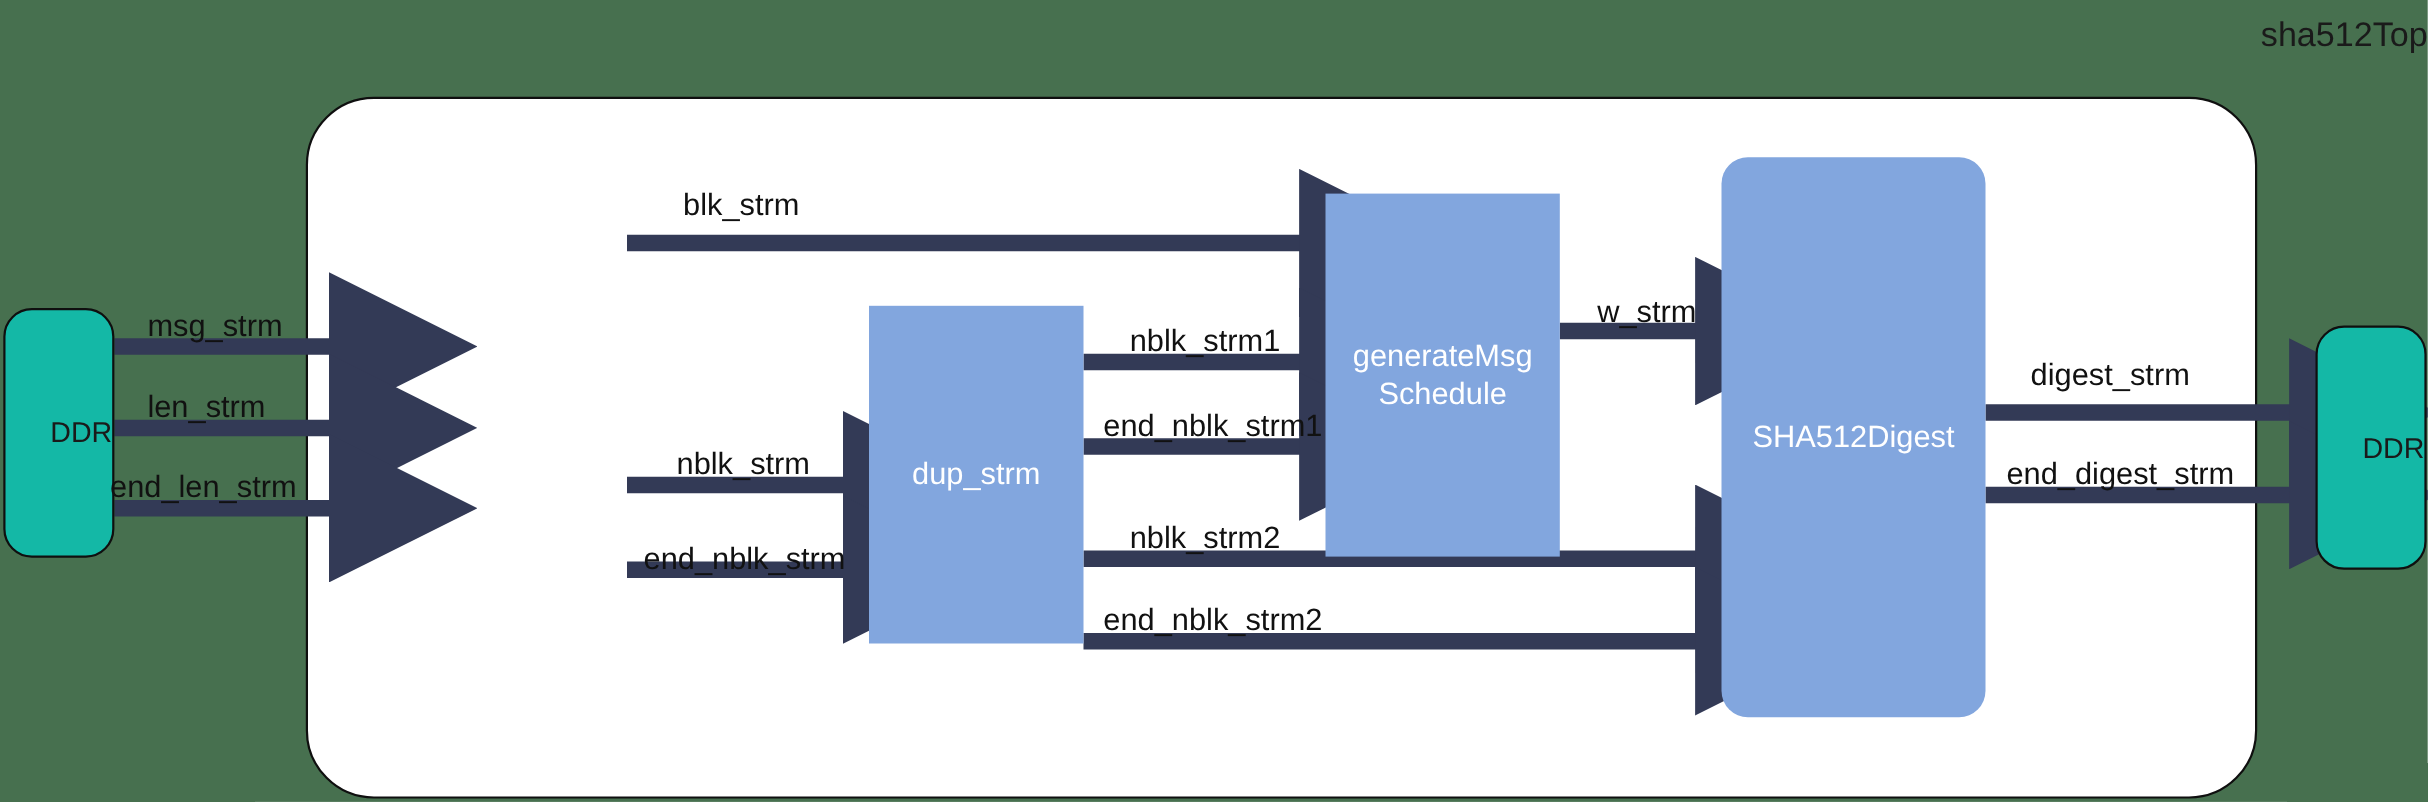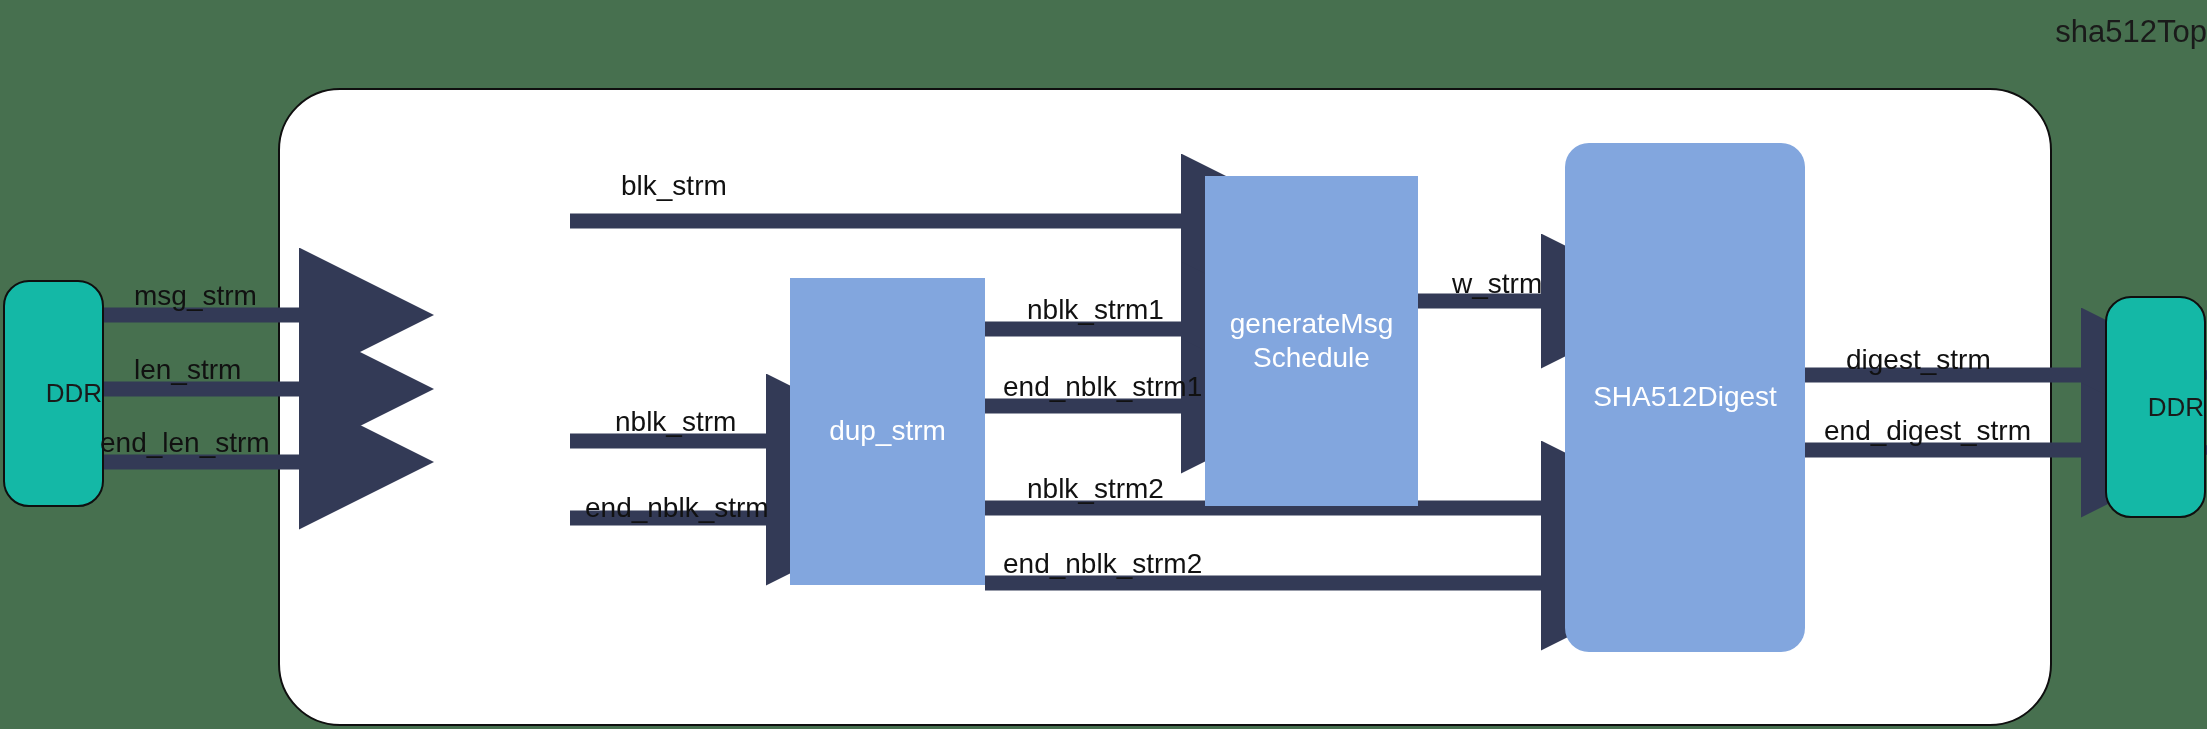--- a/index.html
+++ b/index.html
@@ -146,16 +146,16 @@
   <div class="edge-label" style="left:585px;top:494px;">end_nblk_strm</div>
 
   <div class="edge-label" style="left:1027px;top:296px;">nblk_strm1</div>
   <div class="edge-label" style="left:1003px;top:373px;">end_nblk_strm1</div>
 
   <div class="edge-label" style="left:1027px;top:475px;">nblk_strm2</div>
   <div class="edge-label" style="left:1003px;top:550px;">end_nblk_strm2</div>
 
   <div class="edge-label" style="left:1452px;top:270px;">w_strm</div>
 
-  <div class="edge-label" style="left:1846px;top:346px;text-align:right;">digest_strm</div>
+  <div class="edge-label" style="left:1846px;top:327px;text-align:right;">digest_strm</div>
   <div class="edge-label" style="left:1824px;top:417px;">end_digest_strm</div>
 
 </div>
 
 </body></html>

